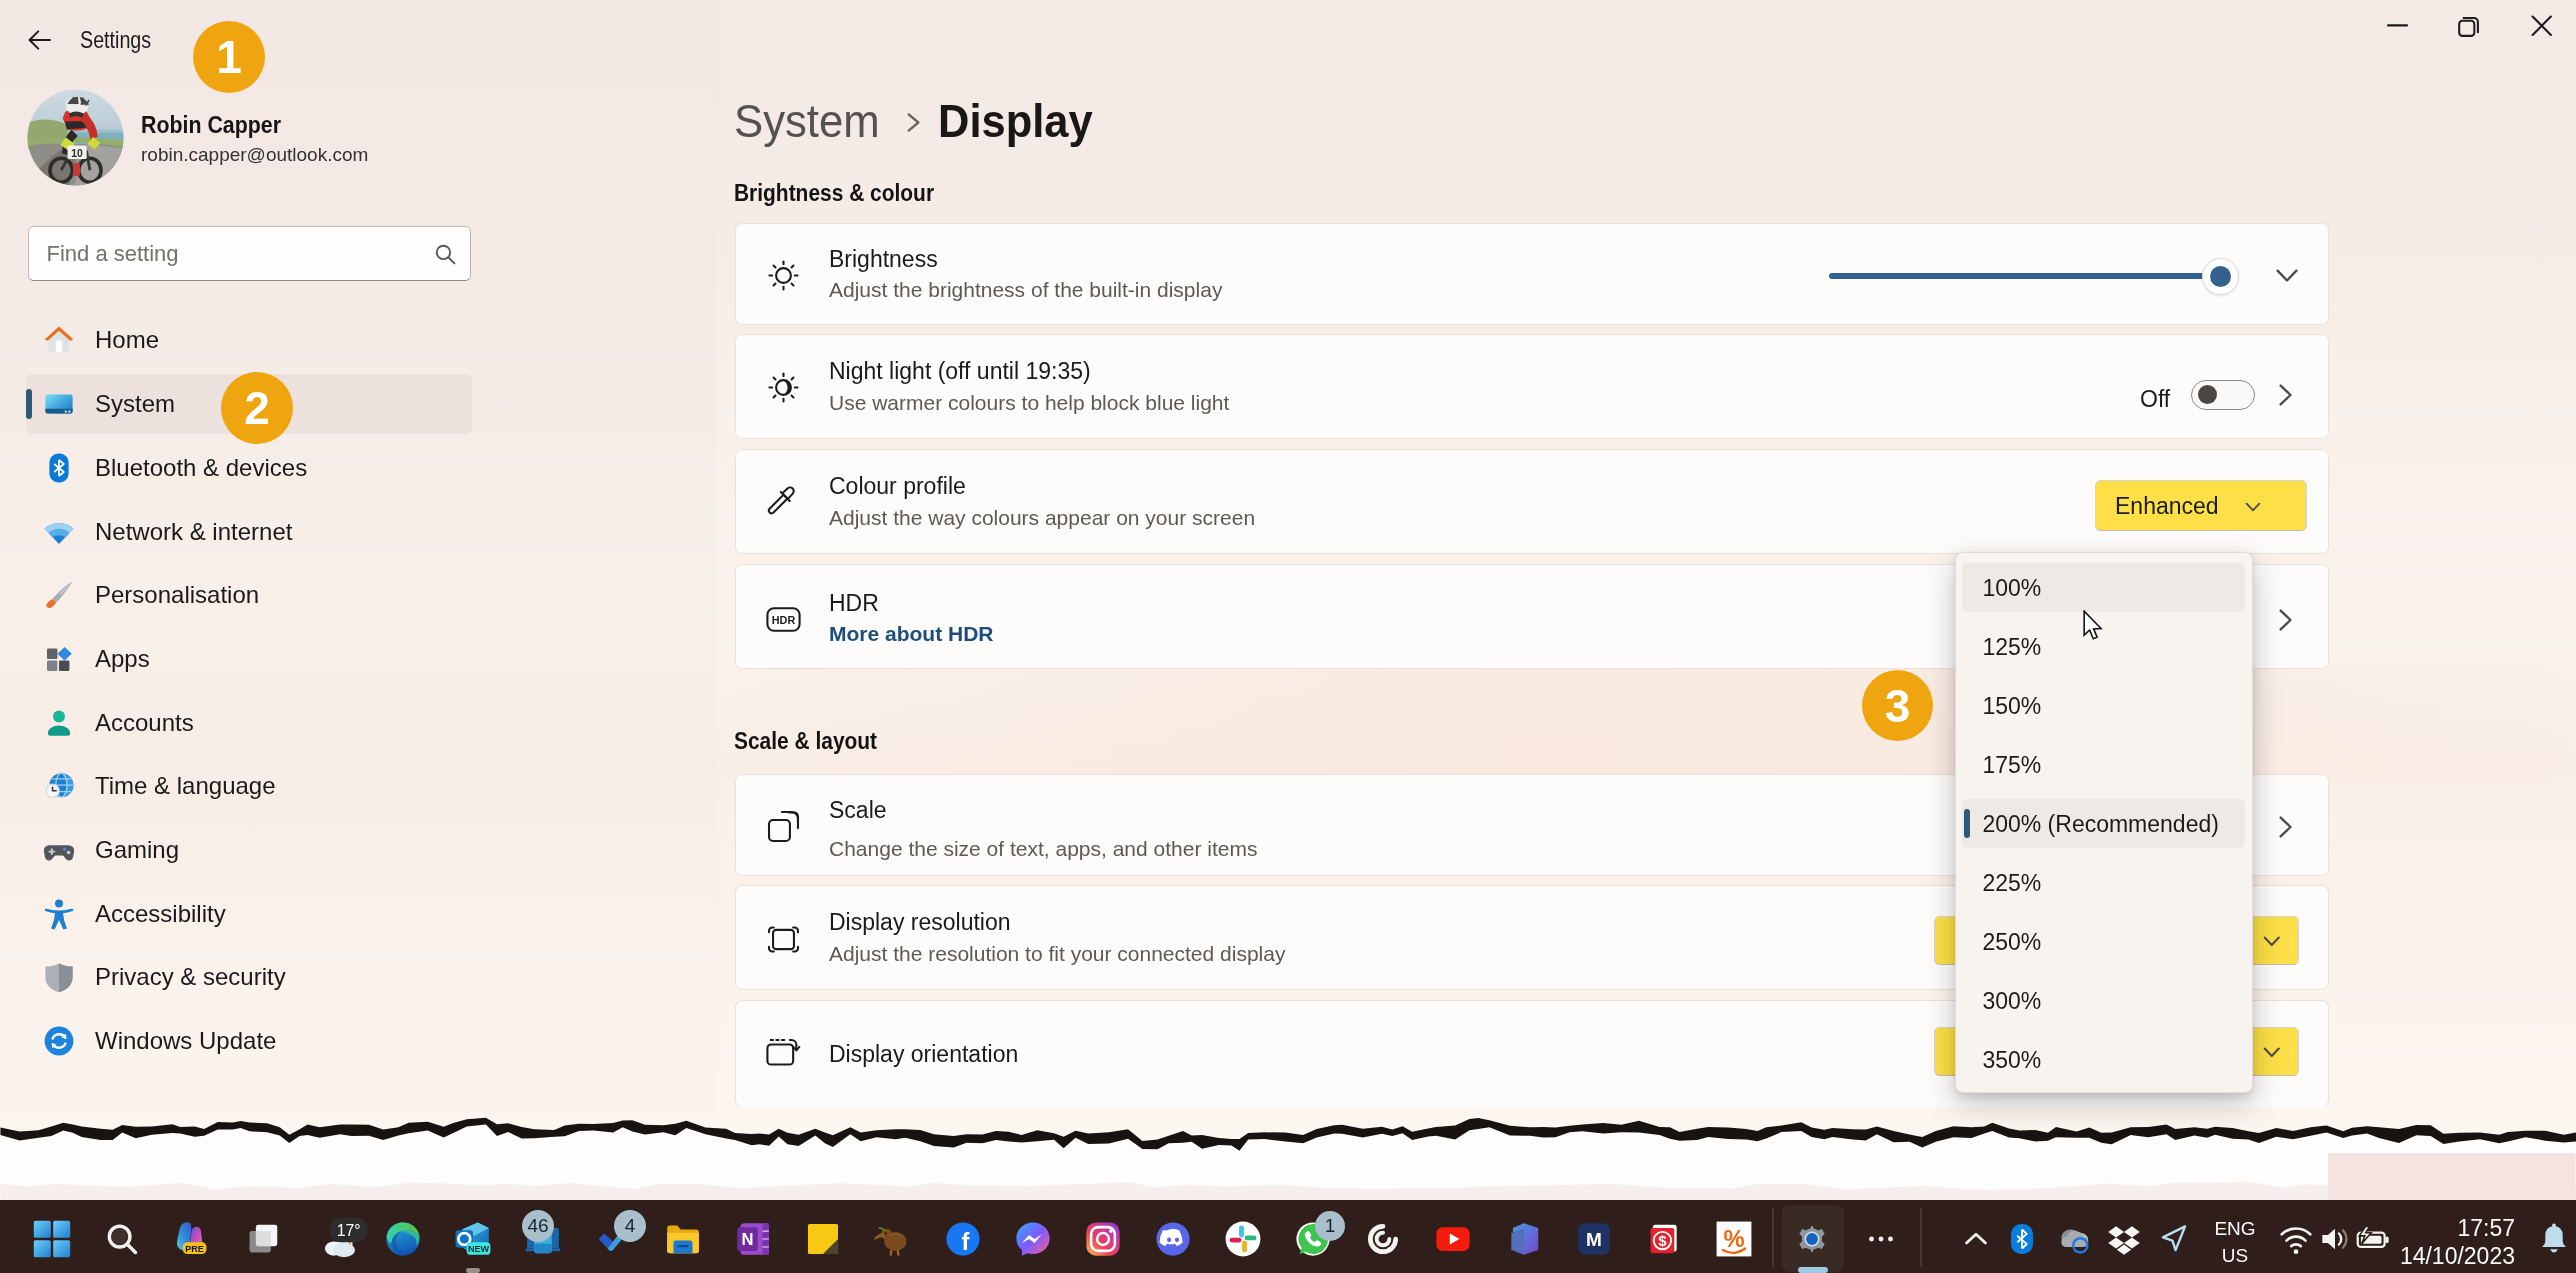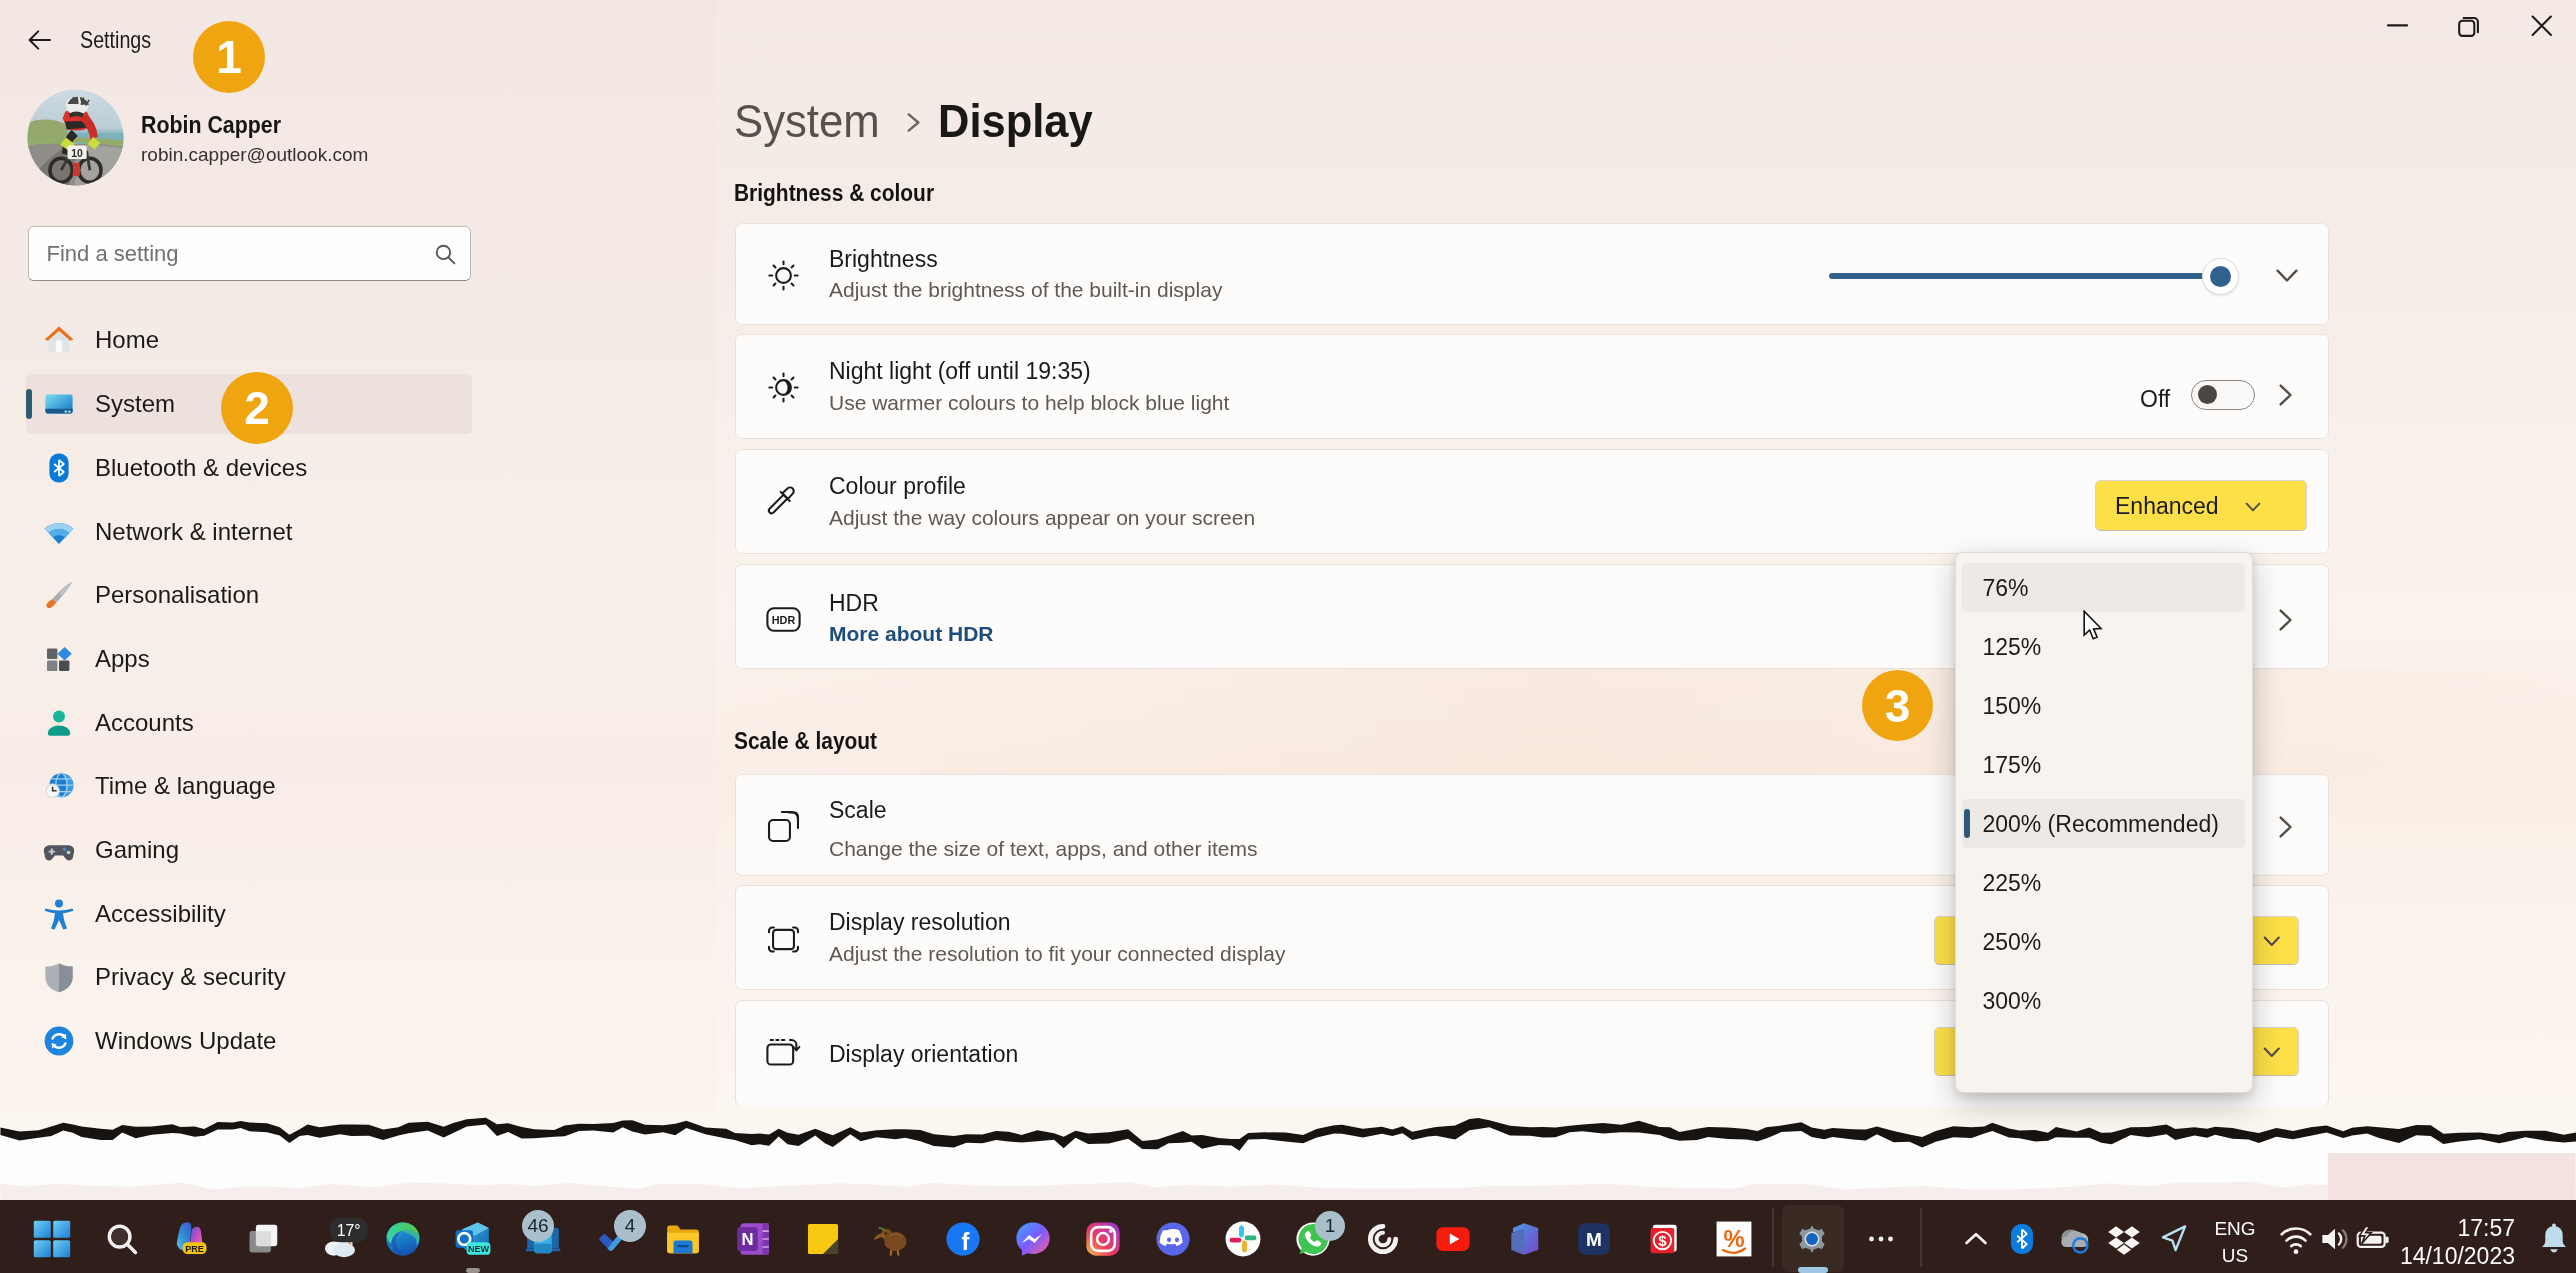--- a/index.html
+++ b/index.html
@@ -332,21 +332,21 @@
   <div class="selbox" style="left:1198px;top:25.5px;width:365px;height:49px;">
     <span class="abs" style="left:21px;top:12px;font-size:23px;color:#1b1a19;">Landscape</span>
     <svg class="abs" style="right:17.5px;top:19px;" width="17.5" height="11" viewBox="0 0 22 14">
         <path d="M2 2 L11 11.5 L20 2" fill="none" stroke="#4f4c49" stroke-width="2.6" stroke-linecap="round" stroke-linejoin="round"></path>
       </svg>
   </div>
 </div>
 
 <div class="flyout">
   <div class="fi hl" style="top:10.3px;">
-      <span>76%</span>
+      <span>100%</span>
     </div>
   <div class="fi" style="top:69px;">
       <span>125%</span>
     </div>
   <div class="fi" style="top:128px;">
       <span>150%</span>
     </div>
   <div class="fi" style="top:187px;">
       <span>175%</span>
     </div>
@@ -355,20 +355,23 @@
       <span>200% (Recommended)</span>
     </div>
   <div class="fi" style="top:305px;">
       <span>225%</span>
     </div>
   <div class="fi" style="top:364px;">
       <span>250%</span>
     </div>
   <div class="fi" style="top:423px;">
       <span>300%</span>
+    </div>
+  <div class="fi" style="top:482px;">
+      <span>350%</span>
     </div>
 </div>
 
 <svg class="abs" style="left:26px;top:88px;" width="99" height="99" viewBox="0 0 124 124">
   <defs>
     <clipPath id="avc">
         <circle cx="62" cy="62" r="60"></circle>
       </clipPath>
     <linearGradient id="sky" x1="0" y1="0" x2="0" y2="1">
         <stop offset="0" stop-color="#cfdbe2"></stop>

